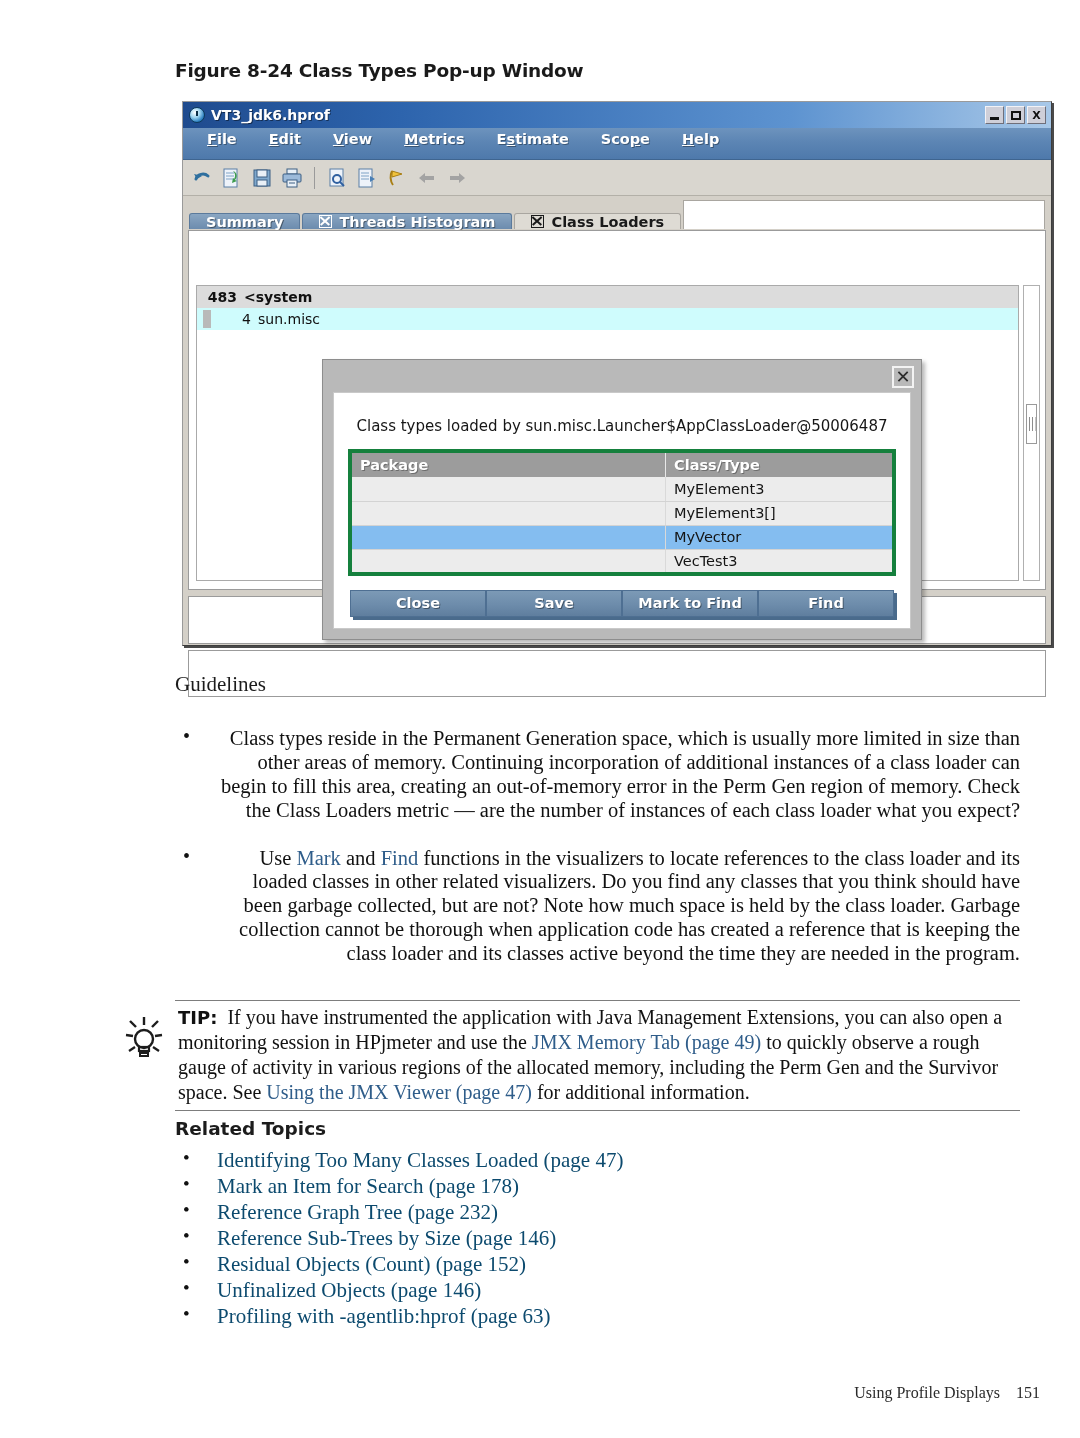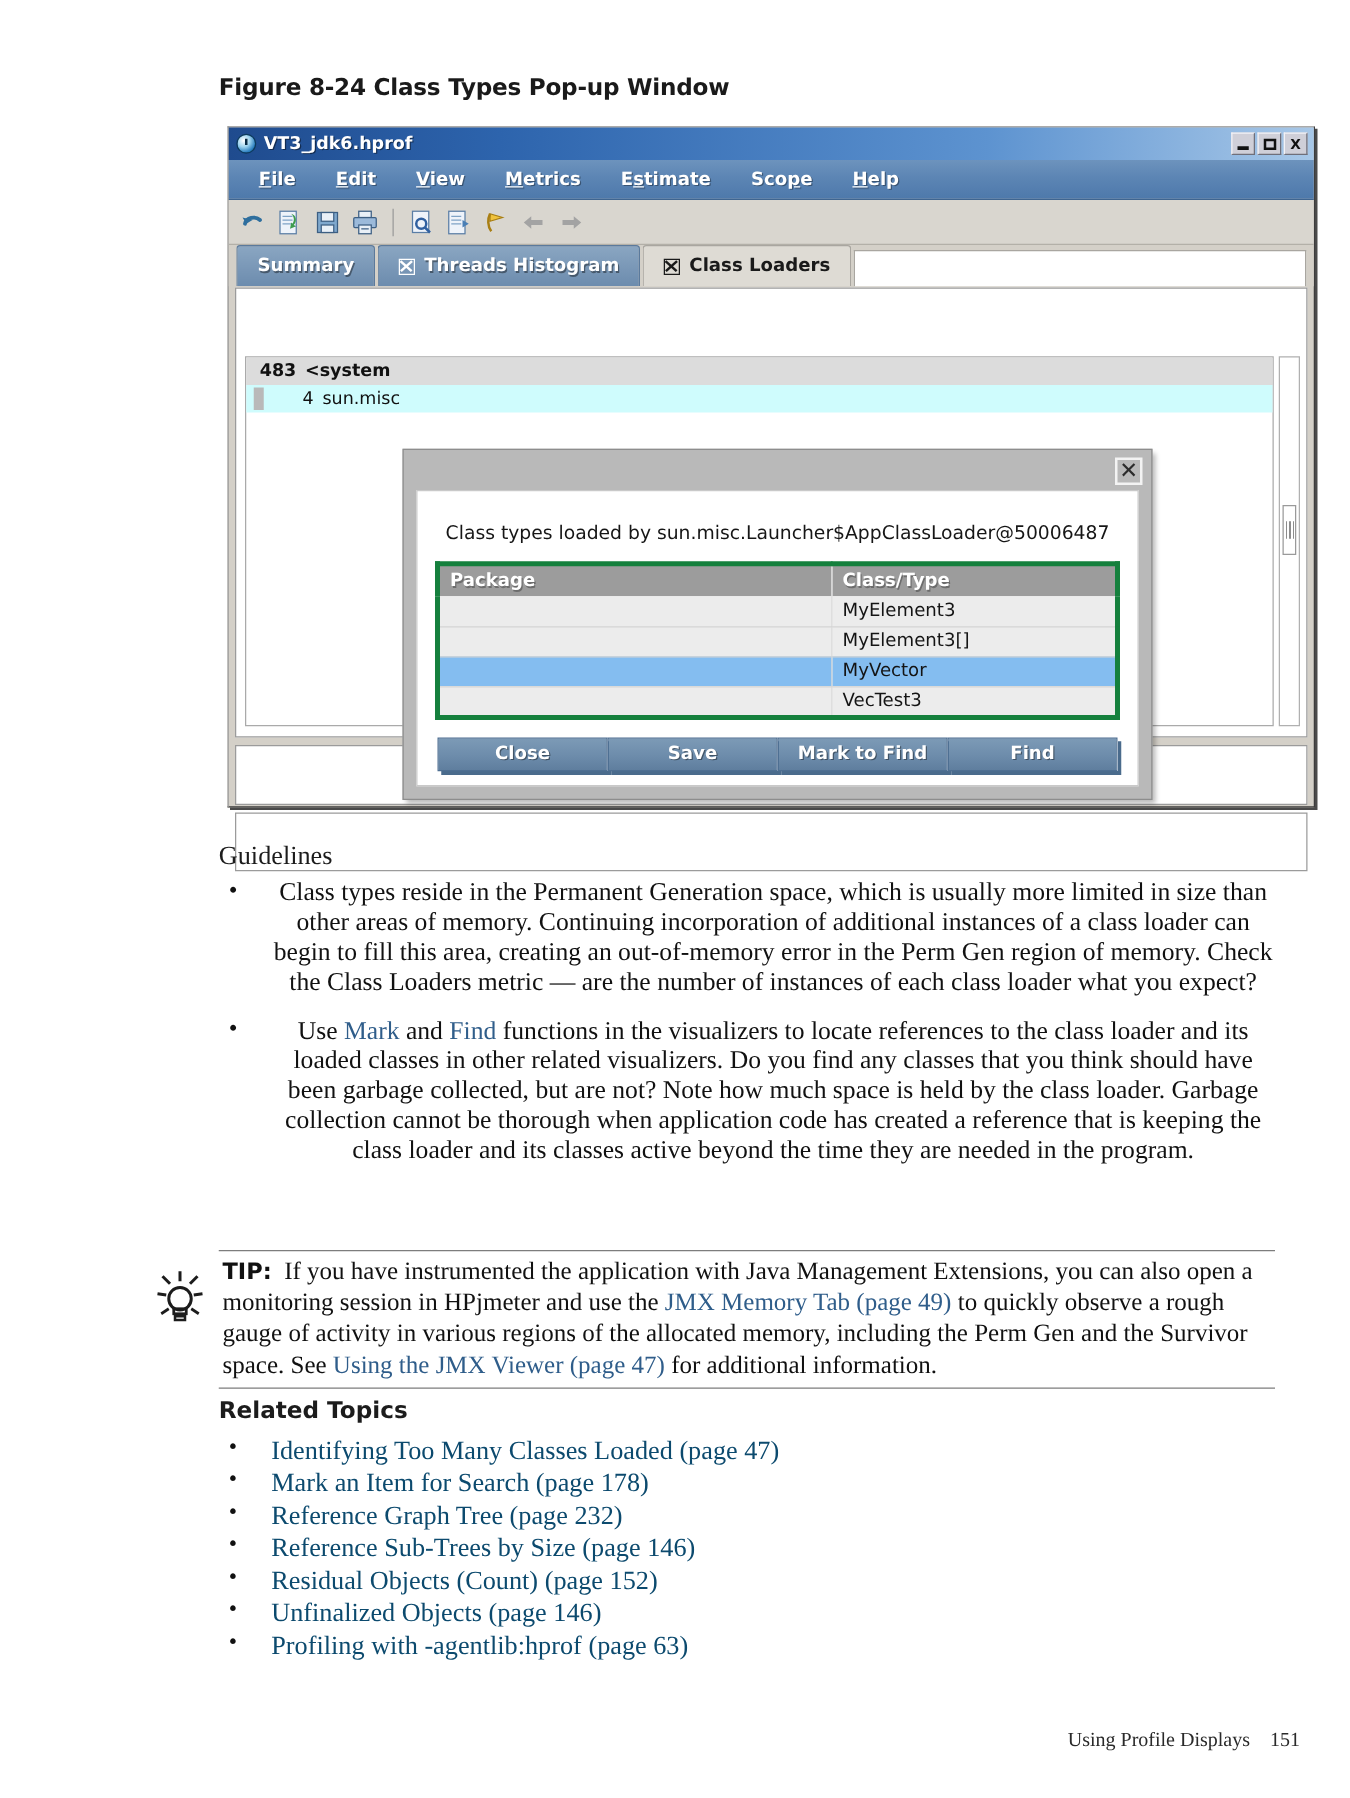--- a/index.html
+++ b/index.html
@@ -59,21 +59,21 @@
     width:19px; height:18px; background:#cfcfd8;
     border:1px solid #6f6f7a;
     border-top-color:#f2f2f6; border-left-color:#f2f2f6;
     display:flex; align-items:center; justify-content:center;
     font-size:11px; font-weight:bold; color:#111; line-height:1;
   }
   .win-btn .mini-bar { width:9px; height:3px; background:#111; margin-top:7px; }
   .win-btn .mini-box { width:10px; height:9px; border:2px solid #111; }
 
   .menubar {
-    height:32px; display:flex; align-items:center; gap:0;
+    height:32px; display:flex; gap:0;
     background:linear-gradient(to bottom,#6d93bd 0%,#5c85b4 45%,#4e79ab 100%);
     padding:0 8px;
     border-bottom:1px solid #3f6590;
   }
   .menu-item {
     color:#fff; font-weight:bold; font-size:14.5px;
     padding:3px 16px; white-space:nowrap;
     text-shadow:1px 1px 0 rgba(0,0,0,.35);
   }
   .menu-item u { text-decoration:underline; }
@@ -85,21 +85,21 @@
   }
   .tb-btn { width:28px; height:28px; display:flex; align-items:center; justify-content:center; }
   .tb-sep { width:1px; height:22px; background:#9a9a9a; margin:0 6px; }
 
   .tabstrip {
     height:33px; padding:0 6px; display:flex; align-items:flex-end; gap:2px;
     background:#d4d0c8;
     position:relative;
   }
   .tab {
-    height:33px; padding:0 16px;
+    height:16px; padding:0 16px;
     display:flex; align-items:center; gap:7px;
     font-weight:bold; font-size:14.5px; white-space:nowrap;
     border-top-left-radius:3px; border-top-right-radius:3px;
   }
   .tab.blue {
     background:linear-gradient(to bottom,#8aa6c2 0%,#7896b6 60%,#6c8cae 100%);
     color:#fff; text-shadow:1px 1px 0 rgba(0,0,0,.4);
     border:1px solid #5b7a9c; border-bottom:none;
   }
   .tab.gray {
@@ -223,21 +223,21 @@
   
   .sec-head {
     position:absolute; font-size:21px; color:#1c1c1c;
   }
   .sec-head.sans-bold{
     font-family:"DejaVu Sans", sans-serif; font-weight:bold; font-size:18.5px;
   }
   .bullet-list { position:absolute; margin:0; padding:0; list-style:none; }
   .bullet-list li {
     position:relative; padding-left:42px; font-size:20.5px; line-height:1.165;
-    margin-bottom:15px; text-align:center;
+    margin-bottom:15px; text-align:right;margin-top:24px;
   }
   .bullet-list li::before {
     content:"\2022"; position:absolute; left:8px; top:-2px; font-size:20px;
   }
   .lk { color:#2f5d8a; }
 
   hr.rule { position:absolute; border:none; border-top:1px solid #7d7d7d; margin:0; }
 
   .tip-wrap { position:absolute; }
   .tip-icon { position:absolute; left:0; top:8px; width:48px; height:60px; }

